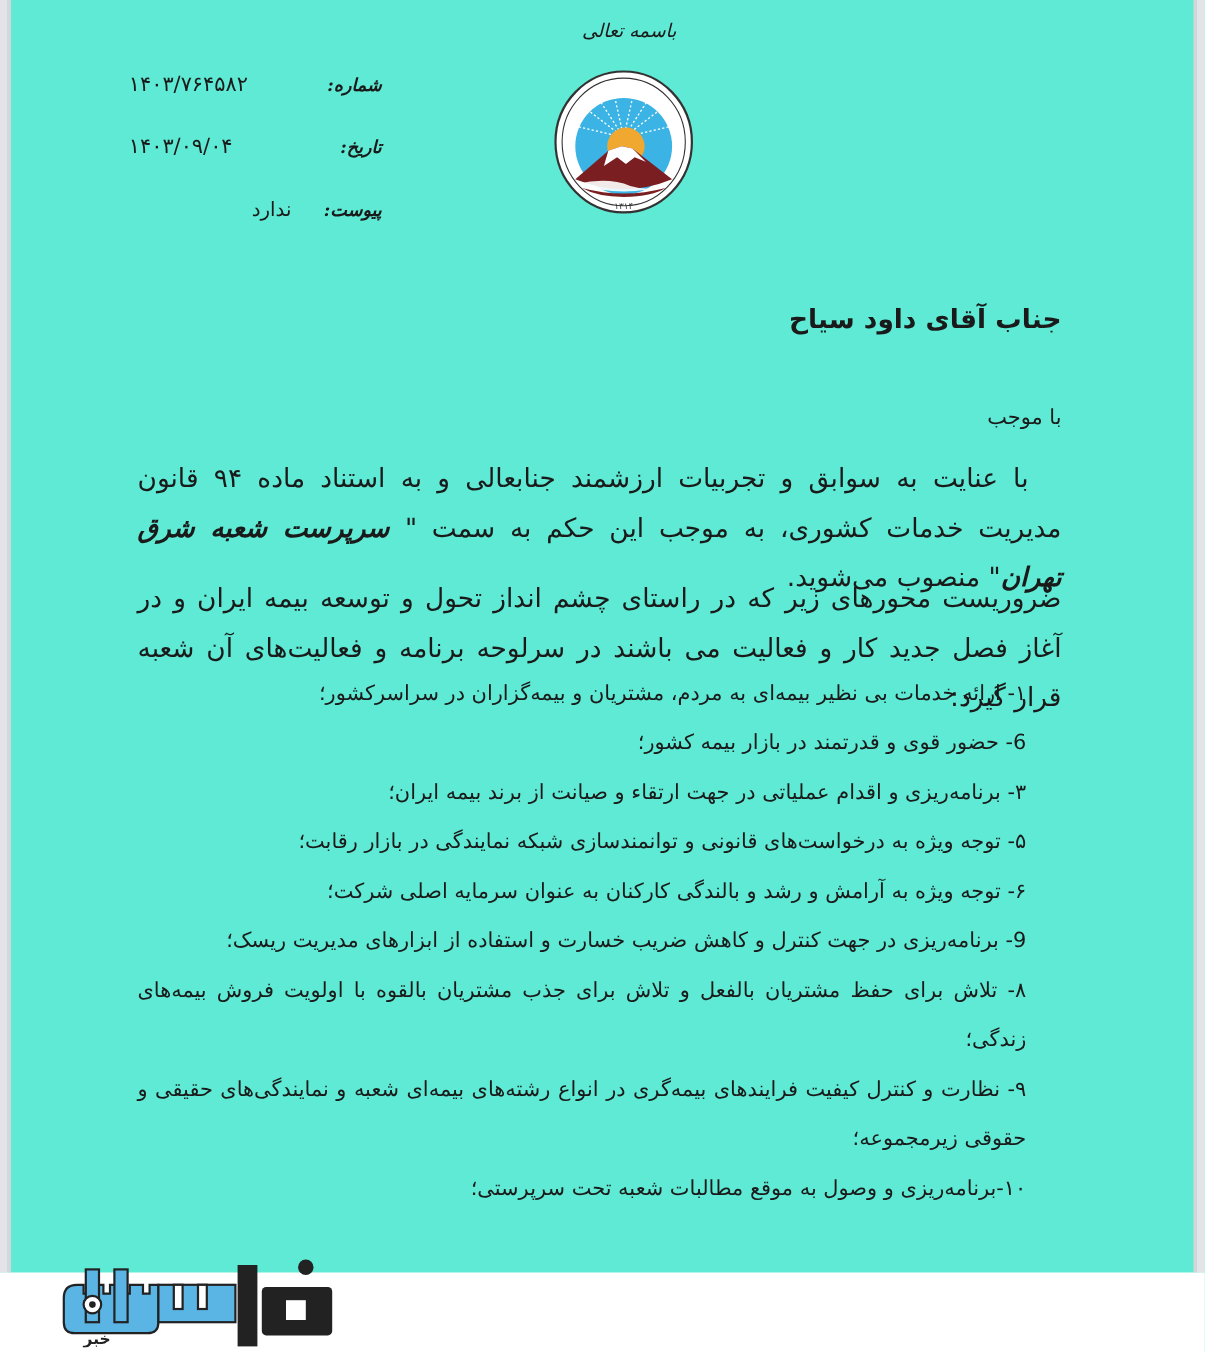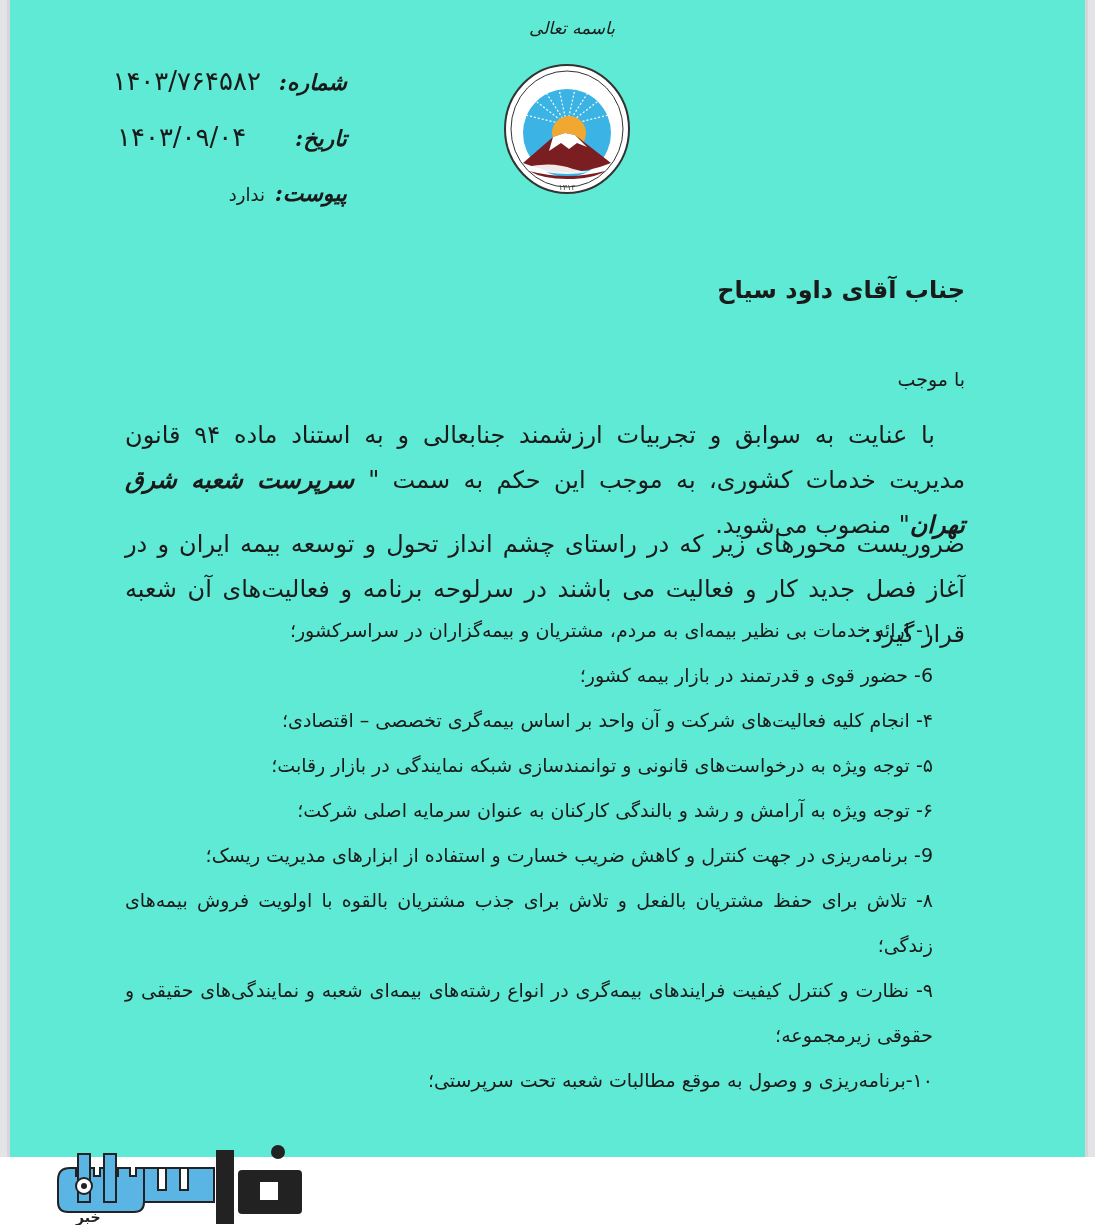--- a/index.html
+++ b/index.html
@@ -29,23 +29,23 @@
     .signature-title {
       position: absolute; right: 60px; top: 86px;
       font-family: "DejaVu Serif", serif; font-size: 34px; font-style: italic; font-weight: bold;
       direction: rtl; letter-spacing: -1px;
     }
 
     .meta { position: absolute; left: 110px; top: 66px; width: 230px; direction: rtl; }
     .meta-row { display: flex; align-items: baseline; height: 56px; }
     .meta-label {
       width: 70px; text-align: right; font-family: "DejaVu Serif", serif; font-style: italic;
-      font-weight: bold; font-size: 22px;
+      font-weight: bold; font-size: 16px;
     }
-    .meta-value { flex: 1; text-align: left; padding-right: 18px; font-size: 26px; direction: rtl; }
+    .meta-value { flex: 1; text-align: left; padding-right: 18px; font-size: 19px; direction: rtl; }
     .meta-row.attach .meta-value { text-align: right; padding-right: 12px; font-size: 18px; }
     .meta-row:nth-child(2) { height: 58px; }
 
     .recipient {
       position: absolute; right: 123px; top: 276px; direction: rtl;
       font-weight: bold; font-size: 24px; font-family: "DejaVu Sans", sans-serif;
     }
     .greeting {
       position: absolute; right: 123px; top: 368px; direction: rtl; font-size: 19px;
     }
@@ -113,21 +113,21 @@
   <div class="recipient">جناب آقای  داود سیاح</div>
   <div class="greeting">با موجب</div>
 
   <div class="body-text para1"><span>با عنایت به سوابق و تجربیات ارزشمند جنابعالی و به استناد ماده ۹۴ قانون مدیریت خدمات کشوری، به موجب این حکم به سمت "</span><span class="em"> سرپرست شعبه شرق تهران</span><span>" منصوب می‌شوید.</span></div>
 
   <div class="body-text para2">ضروریست محورهای زیر که در راستای چشم انداز تحول و توسعه بیمه ایران و در آغاز فصل جدید کار و فعالیت می باشند در سرلوحه برنامه و فعالیت‌های آن شعبه قرار گیرد:</div>
 
   <div class="items">
     <div class="item">۱- ارائه خدمات بی نظیر بیمه‌ای به مردم، مشتریان و بیمه‌گزاران در سراسرکشور؛</div>
     <div class="item">6- حضور قوی و قدرتمند در بازار بیمه کشور؛</div>
-    <div class="item">۴- انجام کلیه فعالیت‌های شرکت و آن واحد بر اساس بیمه‌گری تخصصی – اقتصادی؛</div>
+    <div class="item">۳- برنامه‌ریزی و اقدام عملیاتی در جهت ارتقاء و صیانت از برند بیمه ایران؛</div>
     <div class="item">۵- توجه ویژه به درخواست‌های قانونی و توانمندسازی شبکه نمایندگی در بازار رقابت؛</div>
     <div class="item">۶- توجه ویژه به آرامش و رشد و بالندگی کارکنان به عنوان سرمایه اصلی شرکت؛</div>
     <div class="item">9- برنامه‌ریزی در جهت کنترل و کاهش ضریب خسارت و استفاده از ابزارهای مدیریت ریسک؛</div>
     <div class="item">۸- تلاش برای حفظ مشتریان بالفعل و تلاش برای جذب مشتریان بالقوه با اولویت فروش بیمه‌های زندگی؛</div>
     <div class="item">۹- نظارت و کنترل کیفیت فرایندهای بیمه‌گری در انواع رشته‌های بیمه‌ای شعبه و نمایندگی‌های حقیقی و حقوقی زیرمجموعه؛</div>
     <div class="item">۱۰-برنامه‌ریزی و وصول به موقع مطالبات شعبه تحت سرپرستی؛</div>
   </div>
 </div>
 
 <div class="bottom-strip"></div>

